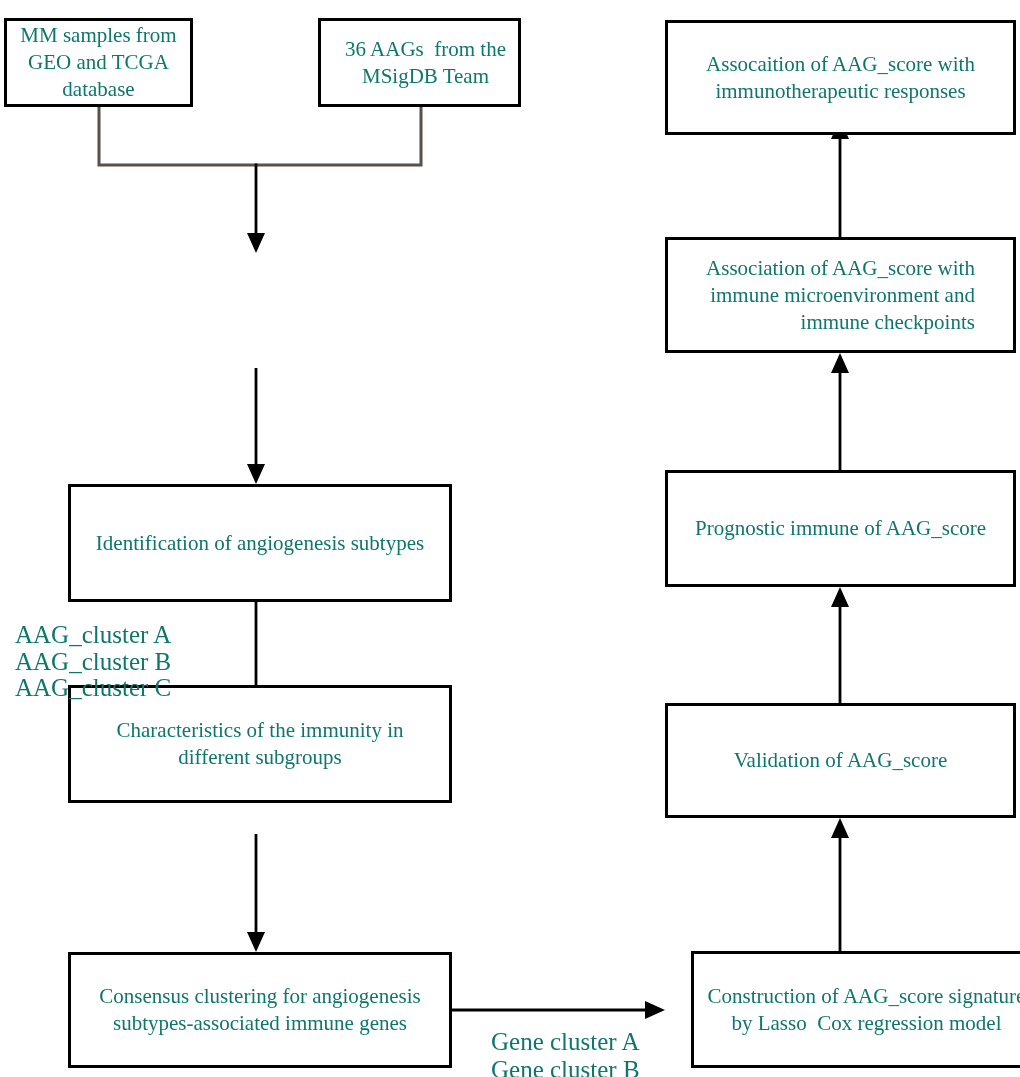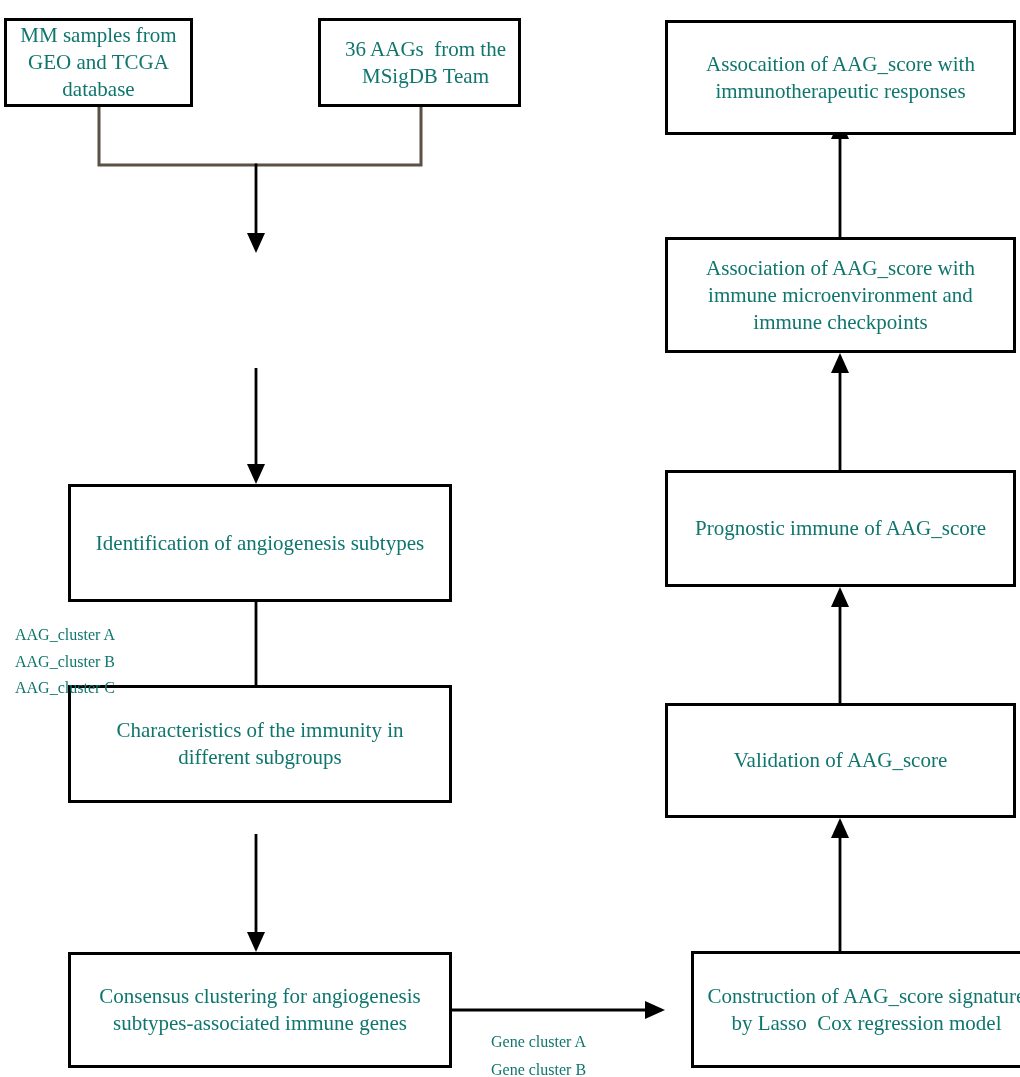--- a/index.html
+++ b/index.html
@@ -34,21 +34,21 @@
     text-align: center;
     font-size: 21px;
     line-height: 27px;
     padding: 4px 8px;
   }
   .flow-box .box-text {
     white-space: pre-wrap;
   }
   .side-label {
     position: absolute;
-    font-size: 16px;
+    font-size: 25px;
     white-space: pre-wrap;
     text-align: center;
   }
   .aag-clusters {
     left: 15px;
     top: 622px;
     line-height: 26.5px;
   }
   .gene-clusters {
     left: 491px;
@@ -143,21 +143,21 @@
   </div>
 
   <div class="flow-box" style="left:665px; top:703px; width:351px; height:115px;">
     <span class="box-text">Validation of AAG_score</span>
   </div>
 
   <div class="flow-box" style="left:665px; top:470px; width:351px; height:117px;">
     <span class="box-text">Prognostic immune of AAG_score</span>
   </div>
 
-  <div class="flow-box" style="left:665px; top:237px; width:351px; height:116px;">
+  <div class="flow-box" style="left:665px; top:237px; width:351px; height:116px;text-align:right;">
     <span class="box-text">Association of AAG_score with
 immune microenvironment and
 immune checkpoints</span>
   </div>
 
   <div class="flow-box" style="left:665px; top:20px; width:351px; height:115px;">
     <span class="box-text">Assocaition of AAG_score with
 immunotherapeutic responses</span>
   </div>
 

